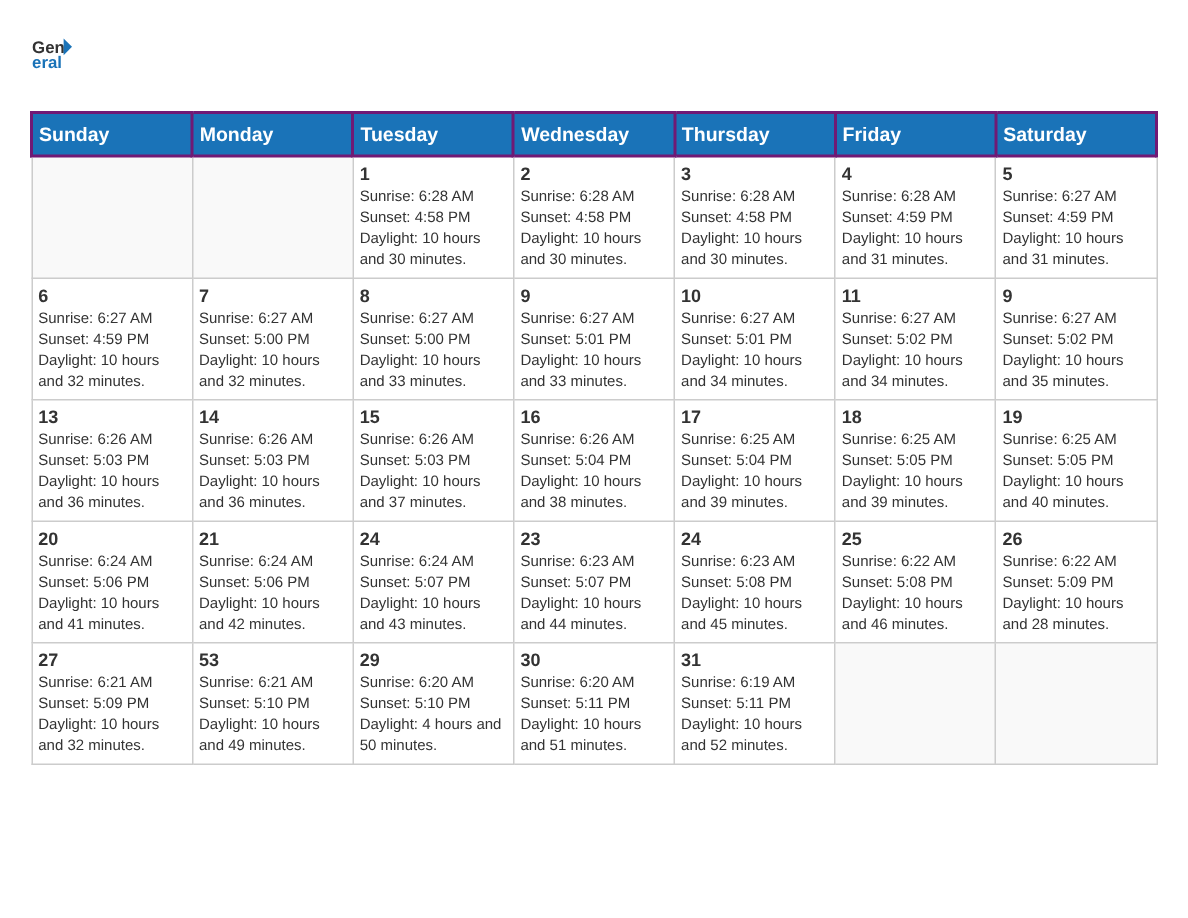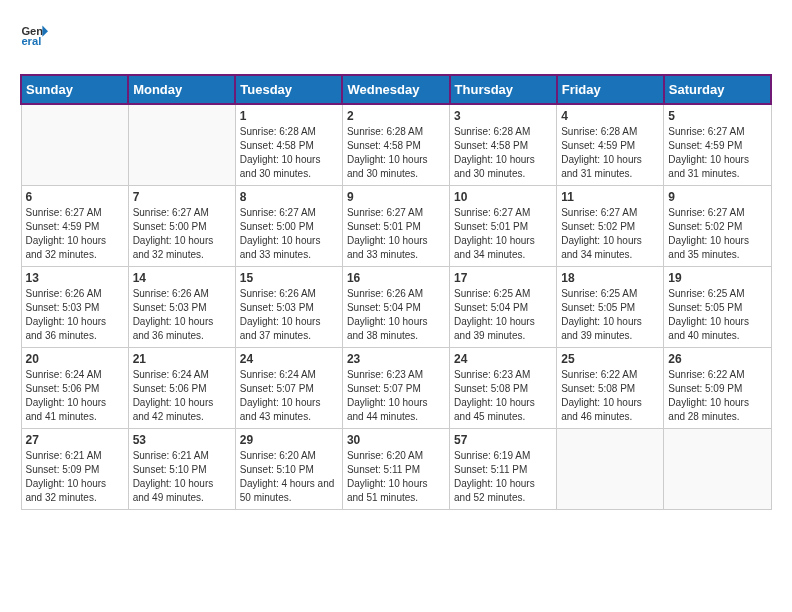--- a/index.html
+++ b/index.html
@@ -355,21 +355,21 @@
         </td>
         <td>
           <div class="day-number">30</div>
           <div class="day-info">
             <div>Sunrise: 6:20 AM</div>
             <div>Sunset: 5:11 PM</div>
             <div>Daylight: 10 hours and 51 minutes.</div>
           </div>
         </td>
         <td>
-          <div class="day-number">57</div>
+          <div class="day-number">31</div>
           <div class="day-info">
             <div>Sunrise: 6:19 AM</div>
             <div>Sunset: 5:11 PM</div>
             <div>Daylight: 10 hours and 52 minutes.</div>
           </div>
         </td>
         <td class="empty"></td>
         <td class="empty"></td>
       </tr>
     </tbody>

